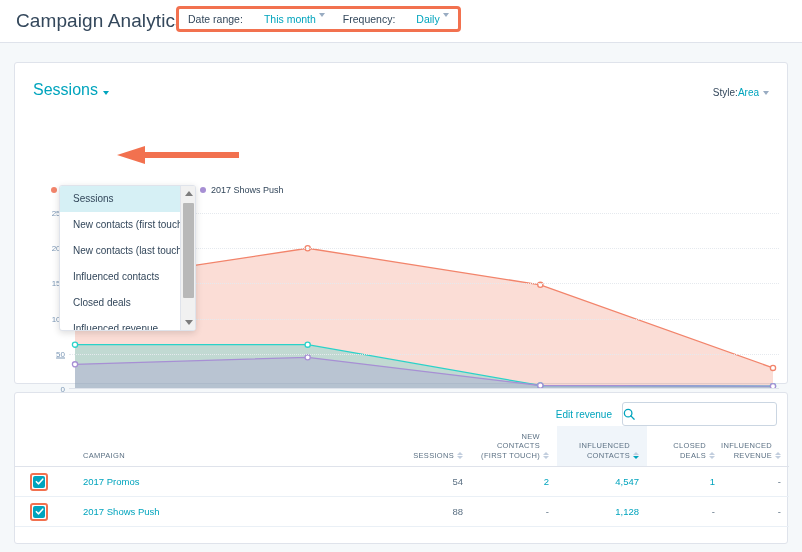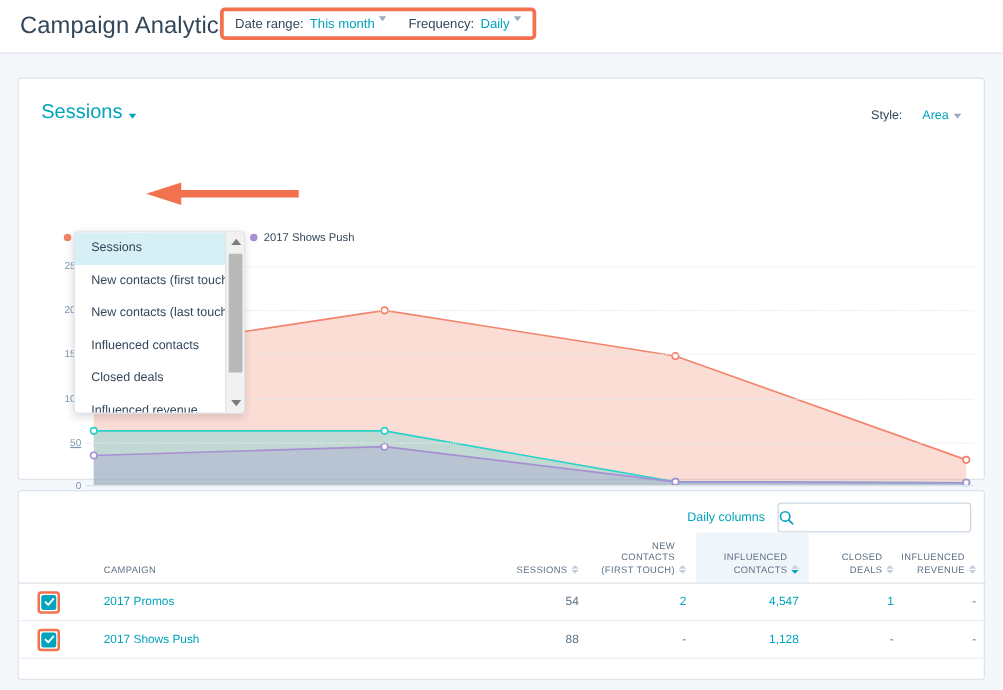--- a/index.html
+++ b/index.html
@@ -24,21 +24,21 @@
   }
   .filters-annot{
     position:absolute;left:176px;top:6px;
     border:3px solid #f2714f;border-radius:4px;
     padding:0;height:26px;box-sizing:border-box;
     display:flex;align-items:center;
     background:#fff;
   }
   .filter-group{display:flex;align-items:flex-start;padding:0 9px;font-size:10.5px;}
   .filter-label{color:#33475b;margin-right:5px;}
-  .filter-value{color:#00a4bd;margin-right:3px;}
+  .filter-value{color:#00a4bd;margin-right:3px;margin-left:16px;}
   .caret{
     width:0;height:0;border-left:3.5px solid transparent;
     border-right:3.5px solid transparent;border-top:4px solid #99acc2;
     display:inline-block;
   }
 
   
   .chart-card{
     position:absolute;left:14px;top:62px;width:774px;height:322px;
     background:#fff;border:1px solid #dfe3eb;border-radius:3px;
@@ -48,21 +48,21 @@
     position:absolute;left:18px;top:18px;
     font-size:16px;color:#00a4bd;cursor:pointer;
     display:flex;align-items:flex-end;
   }
   .metric-select .caret{border-top-color:#00a4bd;margin-left:5px;margin-bottom:4px;}
 
   .style-select{
     position:absolute;right:18px;top:24px;font-size:10px;
     display:flex;align-items:center;
   }
-  .style-select .sv{color:#00a4bd;margin:0 4px 0 16px;}
+  .style-select .sv{color:#00a4bd;margin:0 4px 0 0;}
 
   
   .arrow-annot{
     position:absolute;left:100px;top:82px;width:126px;height:22px;
   }
 
   
   .legend{
     position:absolute;left:36px;top:122px;display:flex;gap:22px;
     font-size:9px;color:#33475b;align-items:center;z-index:1;
@@ -295,21 +295,21 @@
     <svg class="arrow-annot" width="126" height="22" viewBox="0 0 126 22">
       <g>
         <rect x="26" y="7" width="98" height="6" fill="#f2714f"></rect>
         <polygon points="2,10 30,1 30,19" fill="#f2714f"></polygon>
       </g>
     </svg>
   </div>
 
   <div class="table-card">
     <div class="table-tools">
-      <span class="edit-columns">Daily columns</span>
+      <span class="edit-columns">Edit revenue</span>
       <div class="search-box">
         <span class="search-icon">
           <svg width="12" height="12" viewBox="0 0 14 14">
             <circle cx="6" cy="6" r="4.4" fill="none" stroke="#00a4bd" stroke-width="1.5"></circle>
             <line x1="9.2" y1="9.2" x2="13" y2="13" stroke="#00a4bd" stroke-width="1.6" stroke-linecap="round"></line>
           </svg>
         </span>
       </div>
     </div>
 

